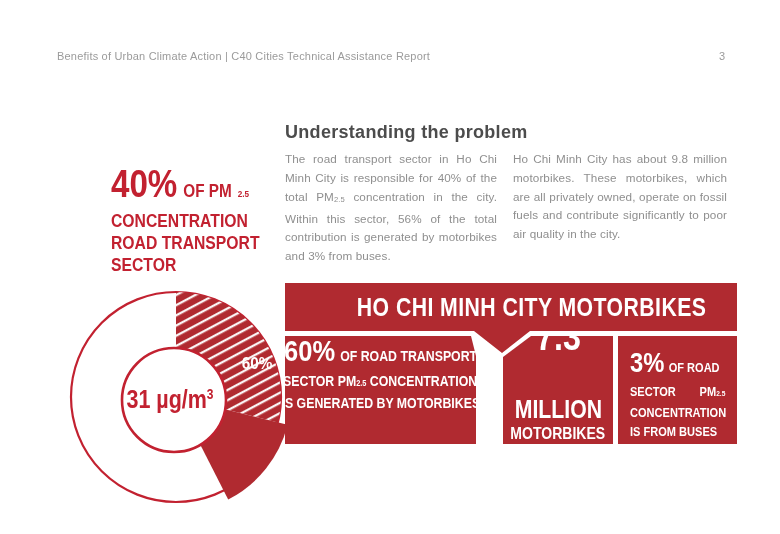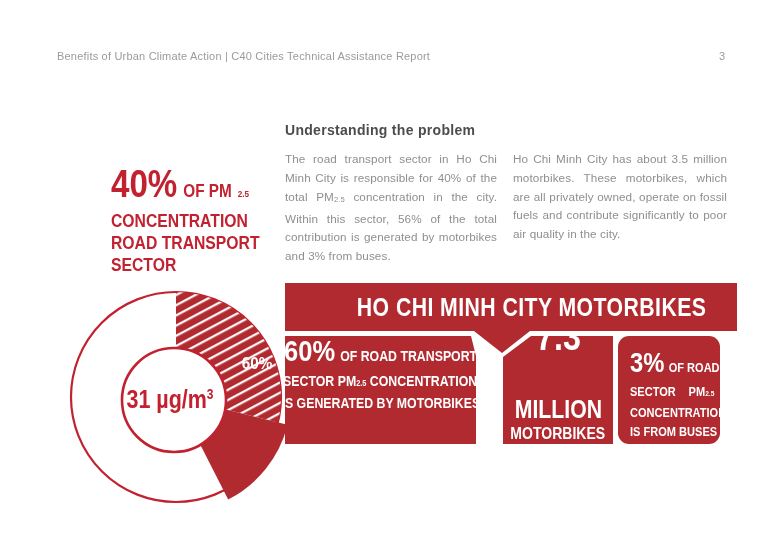--- a/index.html
+++ b/index.html
@@ -24,21 +24,21 @@
 
   
   .headline{position:absolute;left:111px;top:167px;width:180px;color:var(--red-text);font-weight:bold;}
   .hl1{line-height:33px;white-space:nowrap;}
   .hl-stat{font-size:39px;}
   .hl-of{font-size:18px;margin-left:7px;}
   .pmsub{font-size:.6em;}
   .hl-line{font-size:18.5px;line-height:22px;}
 
   
-  .sec-heading{position:absolute;left:285px;top:122px;font-size:14px;font-weight:bold;
+  .sec-heading{position:absolute;left:285px;top:122px;font-size:18px;font-weight:bold;
                color:var(--gray-head);letter-spacing:.3px;}
   .para{position:absolute;top:150px;font-size:11.7px;line-height:18.8px;color:var(--gray-body);
         text-align:justify;letter-spacing:.1px;}
   .para1{left:285px;width:212px;}
   .para2{left:513px;width:214px;}
   .parasub{font-size:.65em;vertical-align:-.15em;}
 
   
   .donut-svg{position:absolute;left:51px;top:278px;}
 
@@ -47,21 +47,21 @@
   .banner{position:absolute;left:0;top:0;width:452px;height:70px;background:var(--red-panel);
           clip-path:polygon(0 0,100% 0,100% 48px,245px 48px,217px 70px,189px 48px,0 48px);z-index:2;}
   .banner-text{height:48px;line-height:48px;text-align:right;color:#fff;font-weight:bold;
                font-size:25px;letter-spacing:.5px;}
   .sbox{position:absolute;top:53px;height:108px;background:var(--red-panel);color:#fff;font-weight:bold;
         box-sizing:border-box;}
   .box1{left:0;width:191px;clip-path:polygon(0 0,186px 0,100% 20px,100% 100%,0 100%);
         display:flex;flex-direction:column;align-items:center;text-align:center;}
   .box2{left:218px;width:110px;clip-path:polygon(28px 0,100% 0,100% 100%,0 100%,0 21px);
         display:flex;flex-direction:column;justify-content:flex-end;align-items:center;text-align:center;}
-  .box3{left:333px;width:102px;padding:13px 12px 0;border-radius:11px;}
+  .box3{left:333px;width:119px;padding:13px 12px 0;}
   .b1-stat{font-size:30px;}
   .b1-small{font-size:14.5px;margin-left:6px;}
   .b1-line1{line-height:30px;white-space:nowrap;}
   .b1-line{font-size:14.5px;line-height:20px;white-space:nowrap;}
   .b2-stat{font-size:38px;line-height:38px;}
   .b2-l1{font-size:25px;line-height:27px;margin-top:40px;}
   .b2-l2{font-size:16.5px;line-height:21px;}
   .b3-line1{line-height:28px;white-space:nowrap;}
   .b3-stat{font-size:28px;}
   .b3-small{font-size:13px;margin-left:5px;}
@@ -99,21 +99,21 @@
       </g>
     <circle cx="174" cy="400" r="52" fill="#ffffff" stroke="#c22130" stroke-width="2.6"></circle>
     <text transform="translate(170,408) scale(0.86,1)" text-anchor="middle" font-family="Liberation Sans, sans-serif" font-weight="bold" font-size="25" fill="#c22130"><tspan>31</tspan><tspan> µg/m</tspan><tspan dy="-9" font-size="14">3</tspan></text>
     <text transform="translate(257,369) scale(0.9,1)" text-anchor="middle" font-family="Liberation Sans, sans-serif" font-weight="bold" font-size="17" fill="#ffffff">60%</text>
   </svg>
 
   <div class="sec-heading">Understanding the problem</div>
   <div class="para para1">
     <span>The road transport sector in Ho Chi Minh City is responsible for 40% of the total PM</span><span class="parasub">2.5</span><span> concentration in the city. Within this sector, 56% of the total contribution is generated by motorbikes and 3% from buses.</span>
   </div>
-  <div class="para para2">Ho Chi Minh City has about 3.5 million motorbikes. These motorbikes, which are all privately owned, operate on fossil fuels and contribute significantly to poor air quality in the city.</div>
+  <div class="para para2">Ho Chi Minh City has about 9.8 million motorbikes. These motorbikes, which are all privately owned, operate on fossil fuels and contribute significantly to poor air quality in the city.</div>
 
   <div class="assembly">
     <div class="banner">
       <div class="banner-text"><span class="cond-c">HO CHI MINH CITY MOTORBIKES</span></div>
     </div>
 
     <div class="sbox box1">
       <div class="b1-line1 cond-c">
         <span class="b1-stat">60%</span><span class="b1-small">OF ROAD TRANSPORT</span>
       </div>

